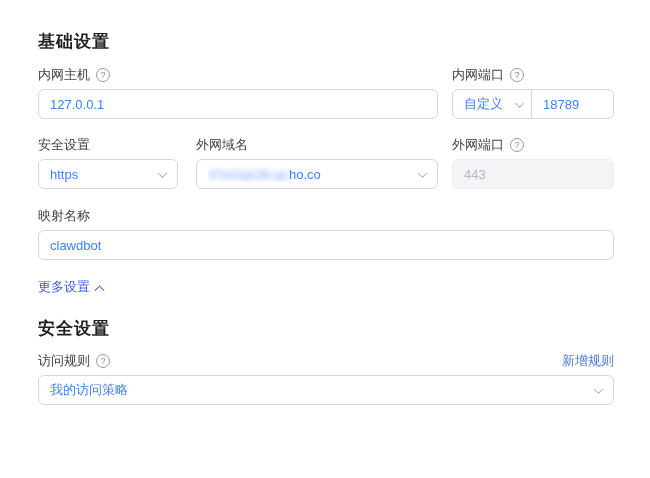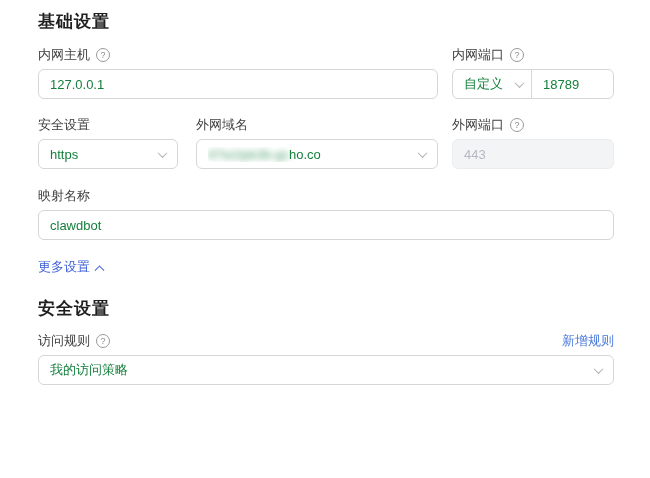--- a/index.html
+++ b/index.html
@@ -1,39 +1,39 @@
 <!DOCTYPE html>
 <html><head>
 <meta charset="utf-8">
 <style>
   * { margin:0; padding:0; box-sizing:border-box; }
   html,body { width:650px; height:478px; background:#fff; overflow:hidden;
     font-family:"Liberation Sans","DejaVu Sans",sans-serif; }
-  .page { width:650px; height:386px; padding:12px 36px 0 38px; background:#fff; }
+  .page { width:650px; height:386px; padding:32px 36px 0 38px; background:#fff; }
 
   .section-title { font-size:17px; line-height:20px; font-weight:bold; color:#1f1f1f;
     letter-spacing:1px; }
   .section-title.second { margin-top:24px; }
 
   .label-row { display:flex; align-items:center; margin-bottom:6px; height:16px; }
   .label { font-size:13px; color:#404040; }
   .help { display:inline-flex; align-items:center; justify-content:center;
     width:14px; height:14px; border:1px solid #9a9a9a; border-radius:50%;
     font-size:9px; color:#8c8c8c; margin-left:6px; line-height:1; cursor:pointer; }
 
   .row { display:flex; gap:14px; }
   .mt1 { margin-top:15px; } .mt2 { margin-top:18px; } .mt3 { margin-top:19px; }
   .grow { flex:1; min-width:0; }
   .right-col { width:162px; flex:none; }
   .left2 { flex:1; display:flex; gap:18px; min-width:0; }
   .w-protocol { width:140px; flex:none; }
 
   .input, .select {
     width:100%; height:30px; border:1px solid #d6d6d6; border-radius:6px;
-    background:#fff; font-size:13px; color:#15803d; padding:0 11px;
+    background:#fff; font-size:13px; color:#3b82f6; padding:0 11px;
     font-family:"Liberation Sans","DejaVu Sans",sans-serif; outline:none;
   }
   .select { display:flex; align-items:center; justify-content:space-between;
     cursor:pointer; }
   .select .val { overflow:hidden; white-space:nowrap; }
   .chev { width:7px; height:7px; border-right:1.5px solid #b0b0b0;
     border-bottom:1.5px solid #b0b0b0; transform:rotate(45deg) translate(-1px,-1px);
     flex:none; margin-left:8px; }
   .group { display:flex; }
   .group .select { flex:1; border-radius:6px 0 0 6px; padding:0 8px 0 11px; }

